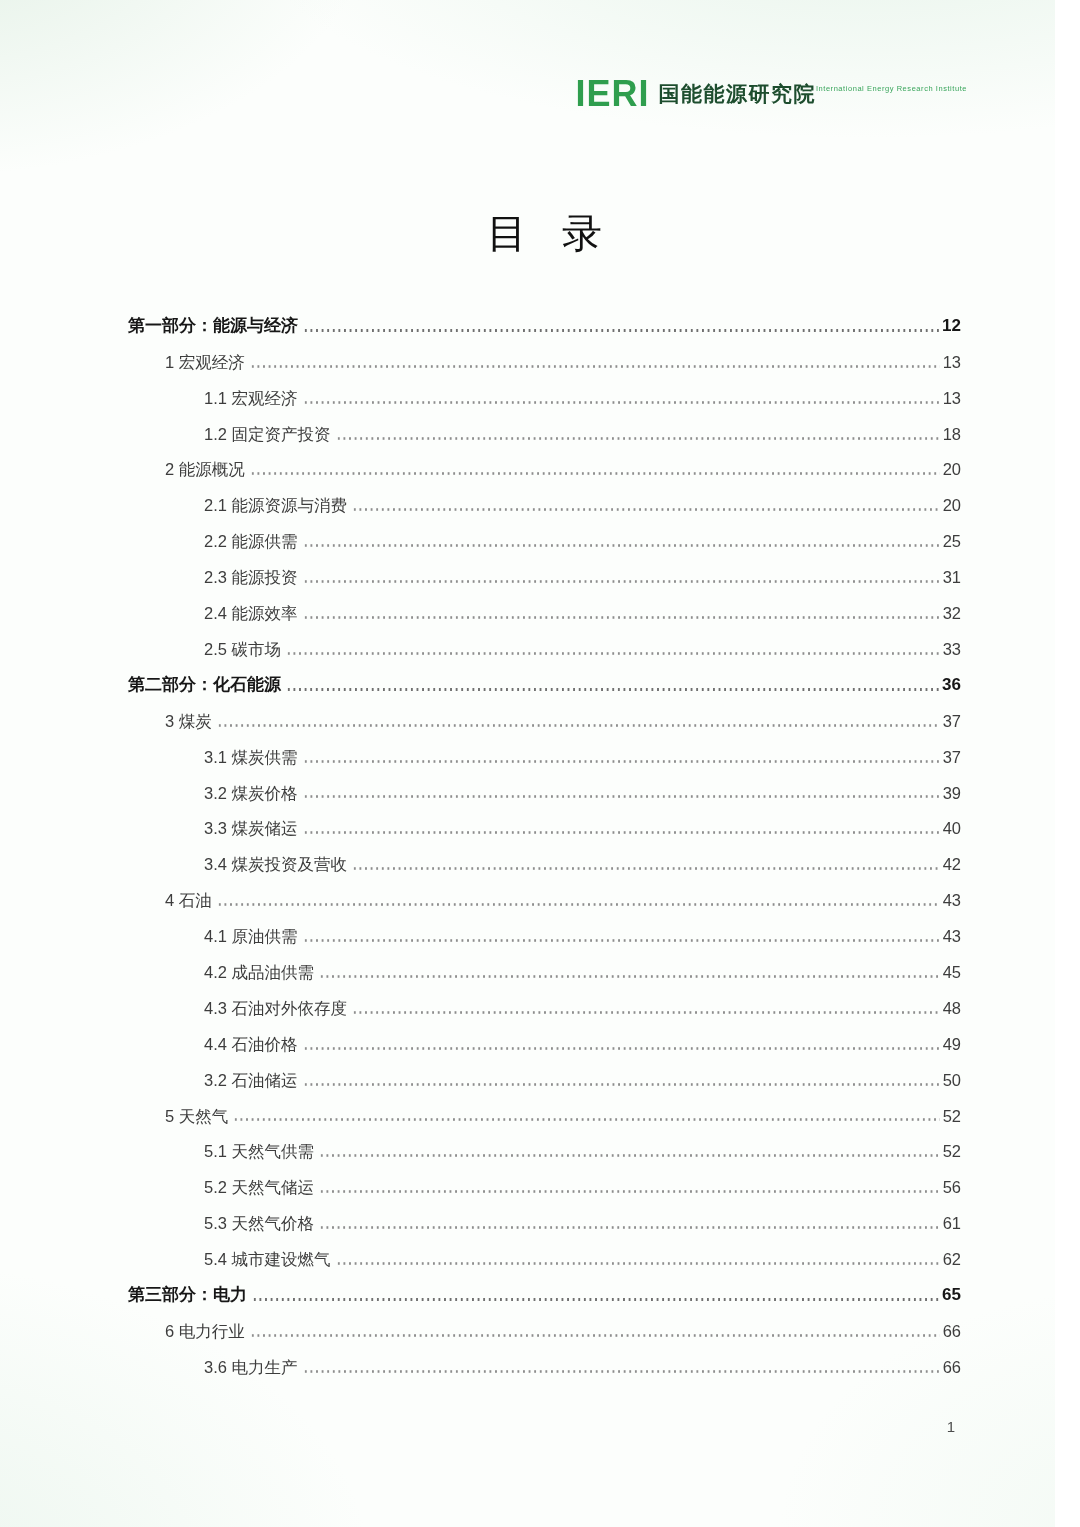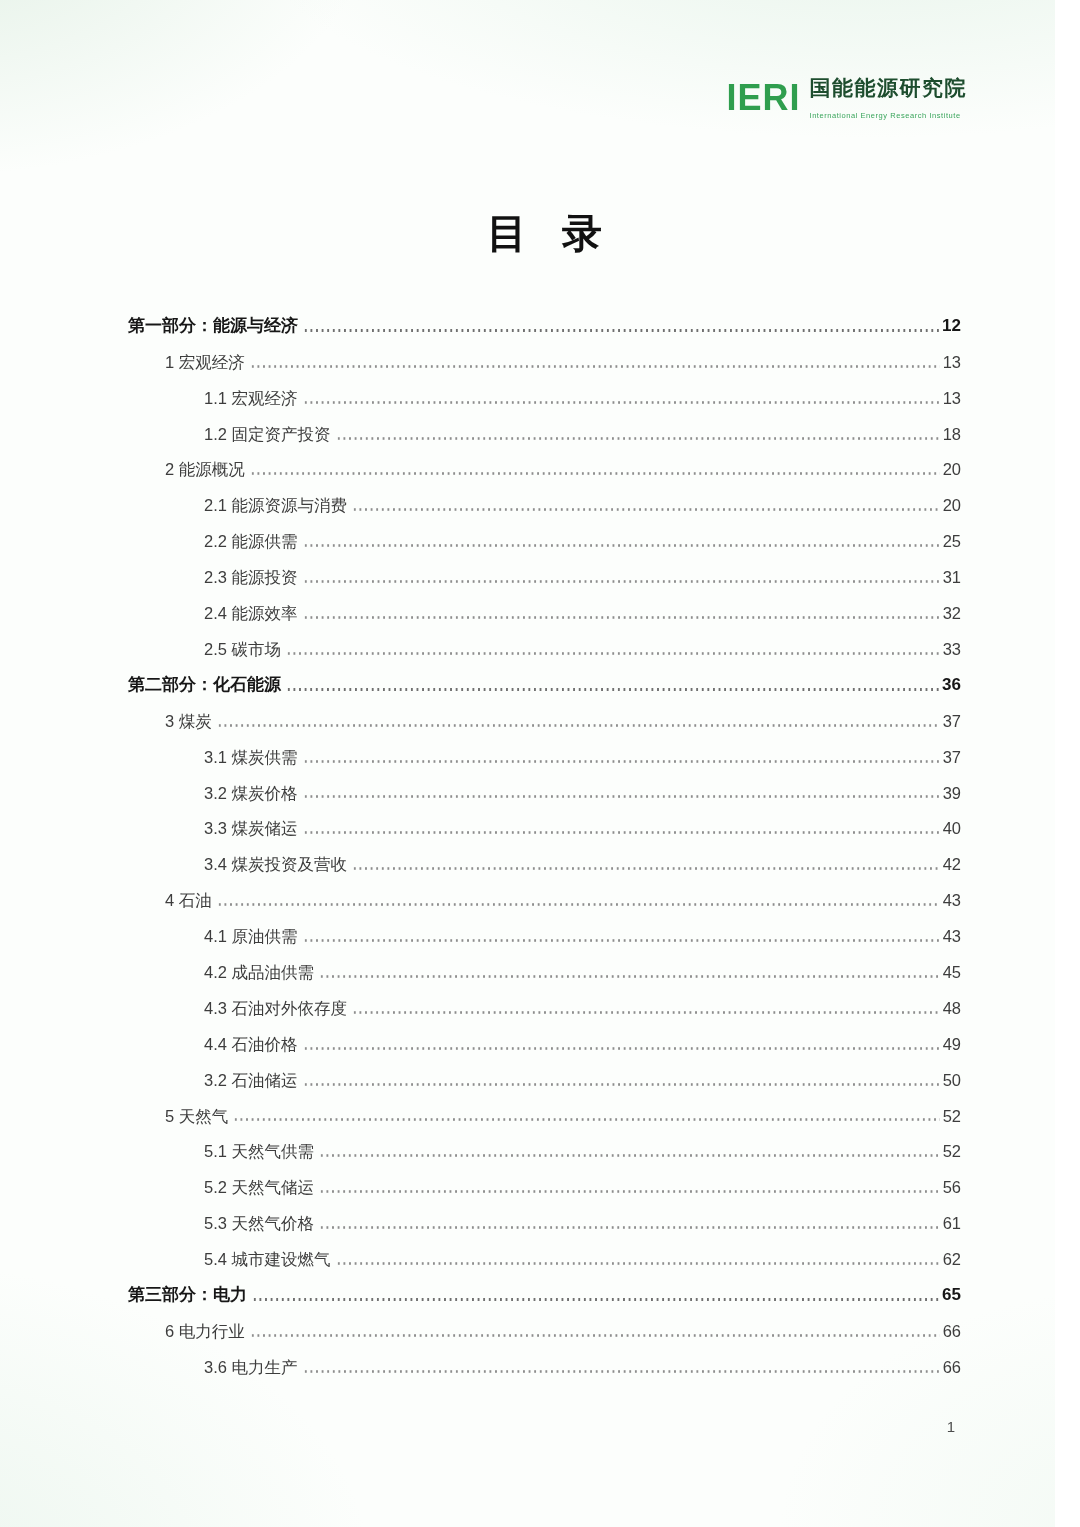--- a/index.html
+++ b/index.html
@@ -31,45 +31,45 @@
     gap: 9px;
   }
   .logo-acronym {
     font-size: 36px;
     font-weight: 800;
     color: #2f9e4e;
     letter-spacing: 1px;
     line-height: 1;
     font-family: "Liberation Sans", sans-serif;
   }
-  .logo-text { display: flex; flex-direction: column; }
+  .logo-text { display: flex; flex-direction: row; }
   .logo-cn {
     font-size: 21px;
     font-weight: 700;
     color: #1d4d2e;
     letter-spacing: 1.5px;
     line-height: 1.1;
   }
   .logo-en {
     font-size: 7.5px;
     color: #3aa55c;
     letter-spacing: 0.55px;
-    margin-top: 12px;
+    margin-top: 2px;
     white-space: nowrap;
   }
 
   
   .doc-title {
     position: absolute;
     top: 206px;
     left: 128px;
     right: 94px;
     text-align: center;
     font-size: 40px;
-    font-weight: 700;
+    font-weight: 400;
     color: #111111;
     letter-spacing: 12px;
     text-indent: 12px;
   }
 
   
   .toc {
     position: absolute;
     top: 300px;
     left: 128px;

